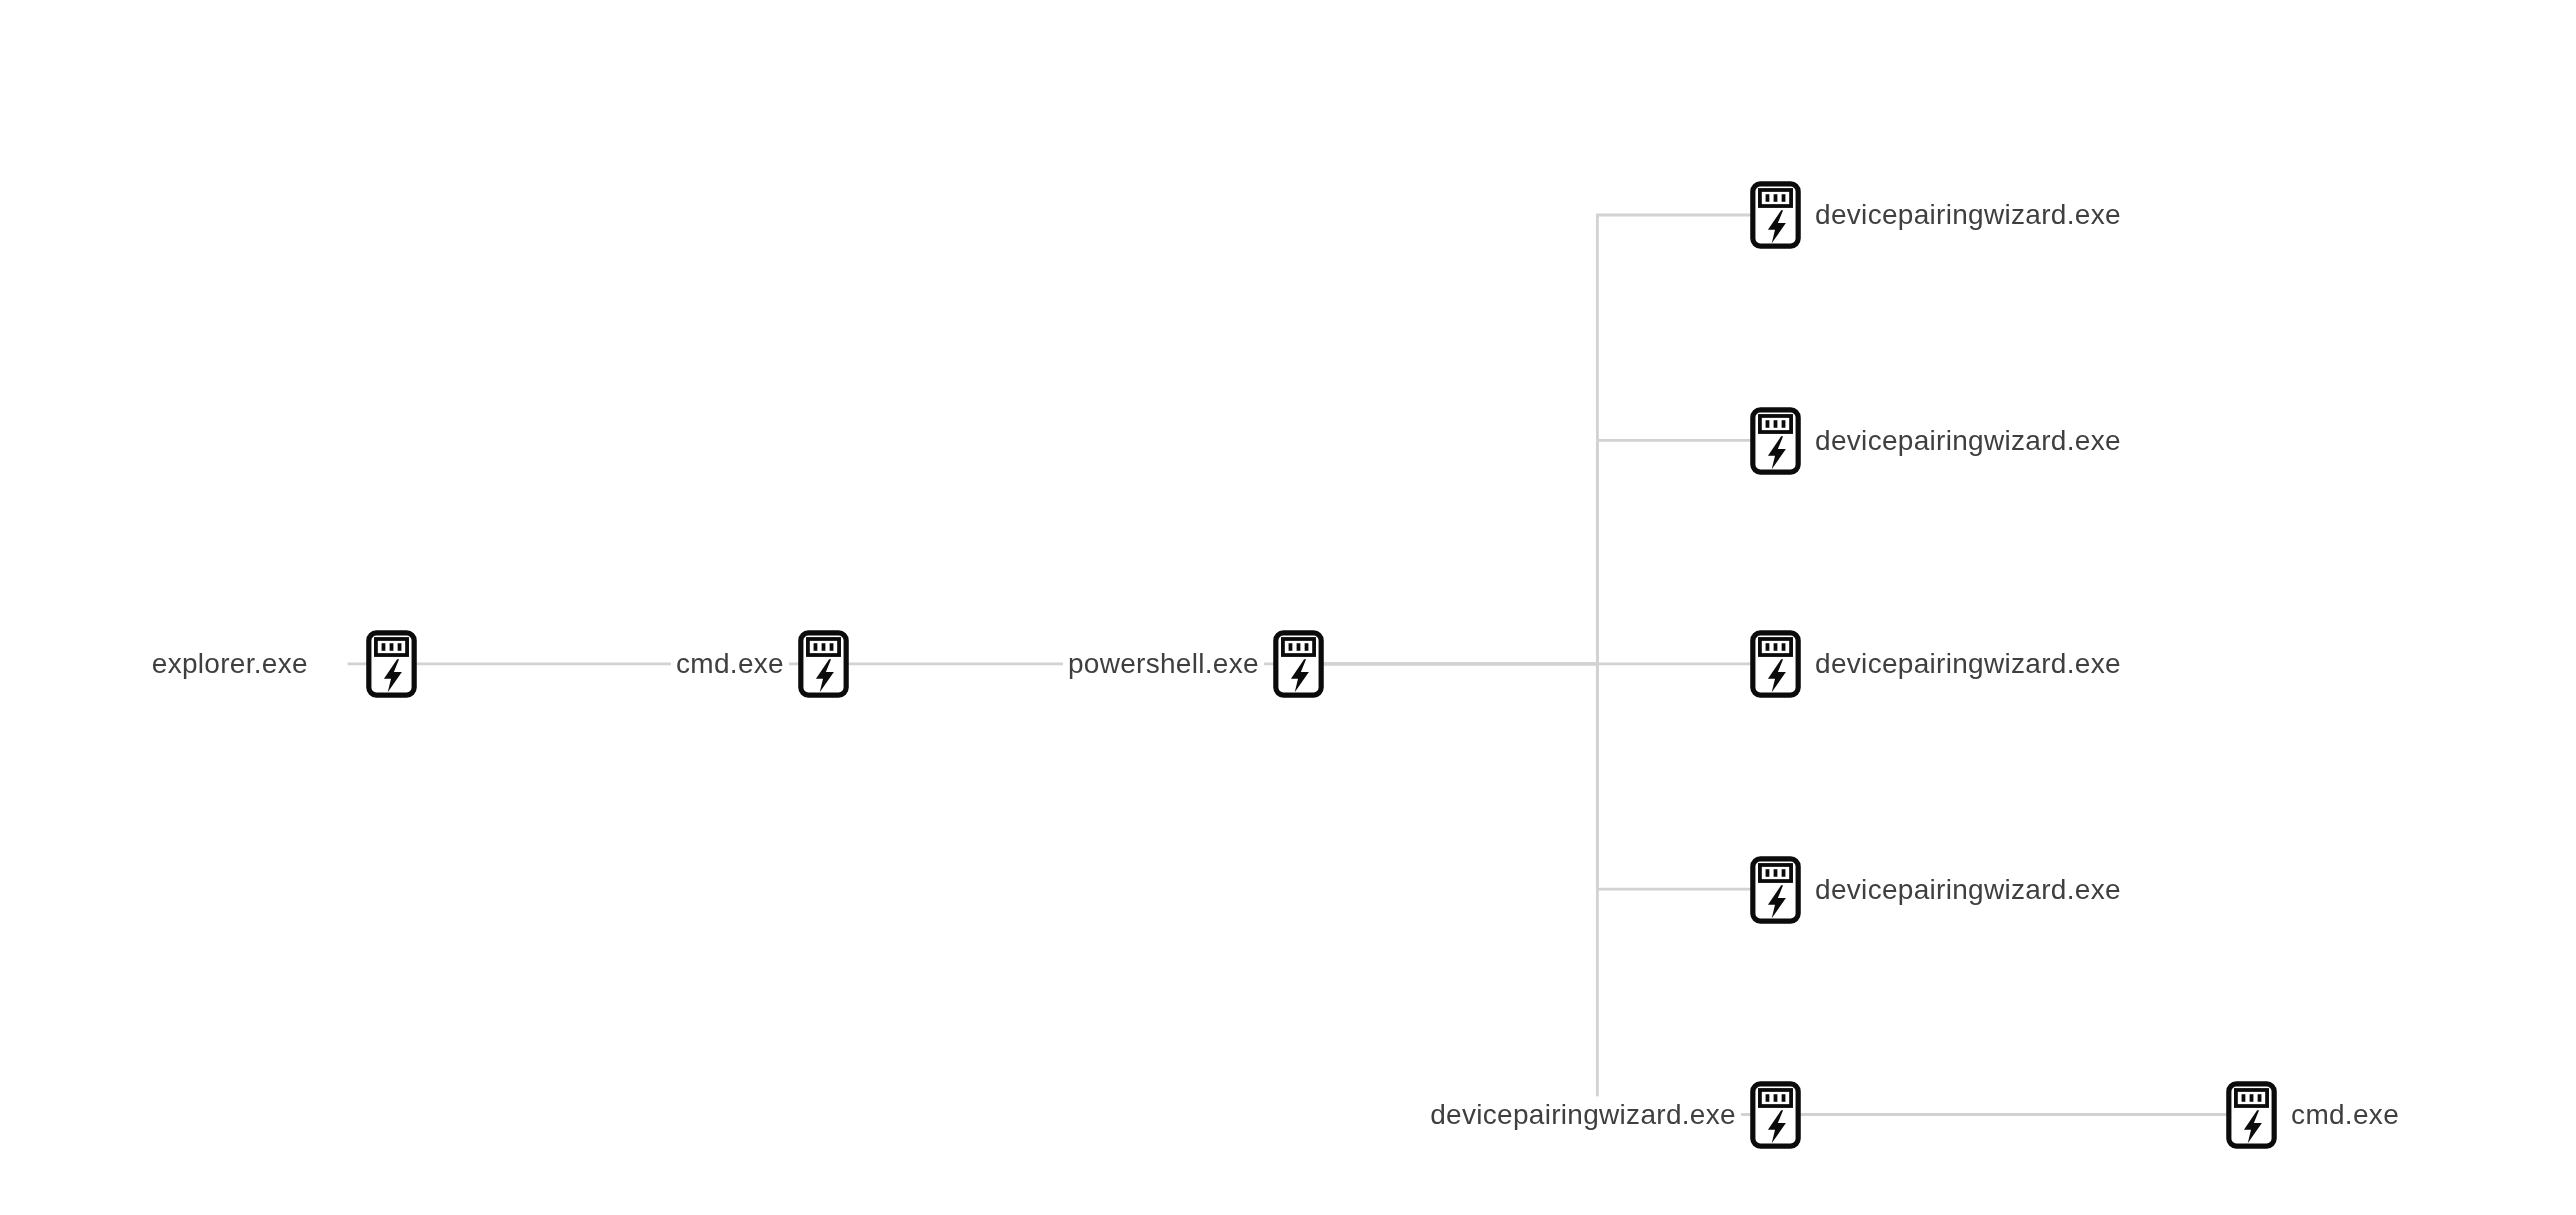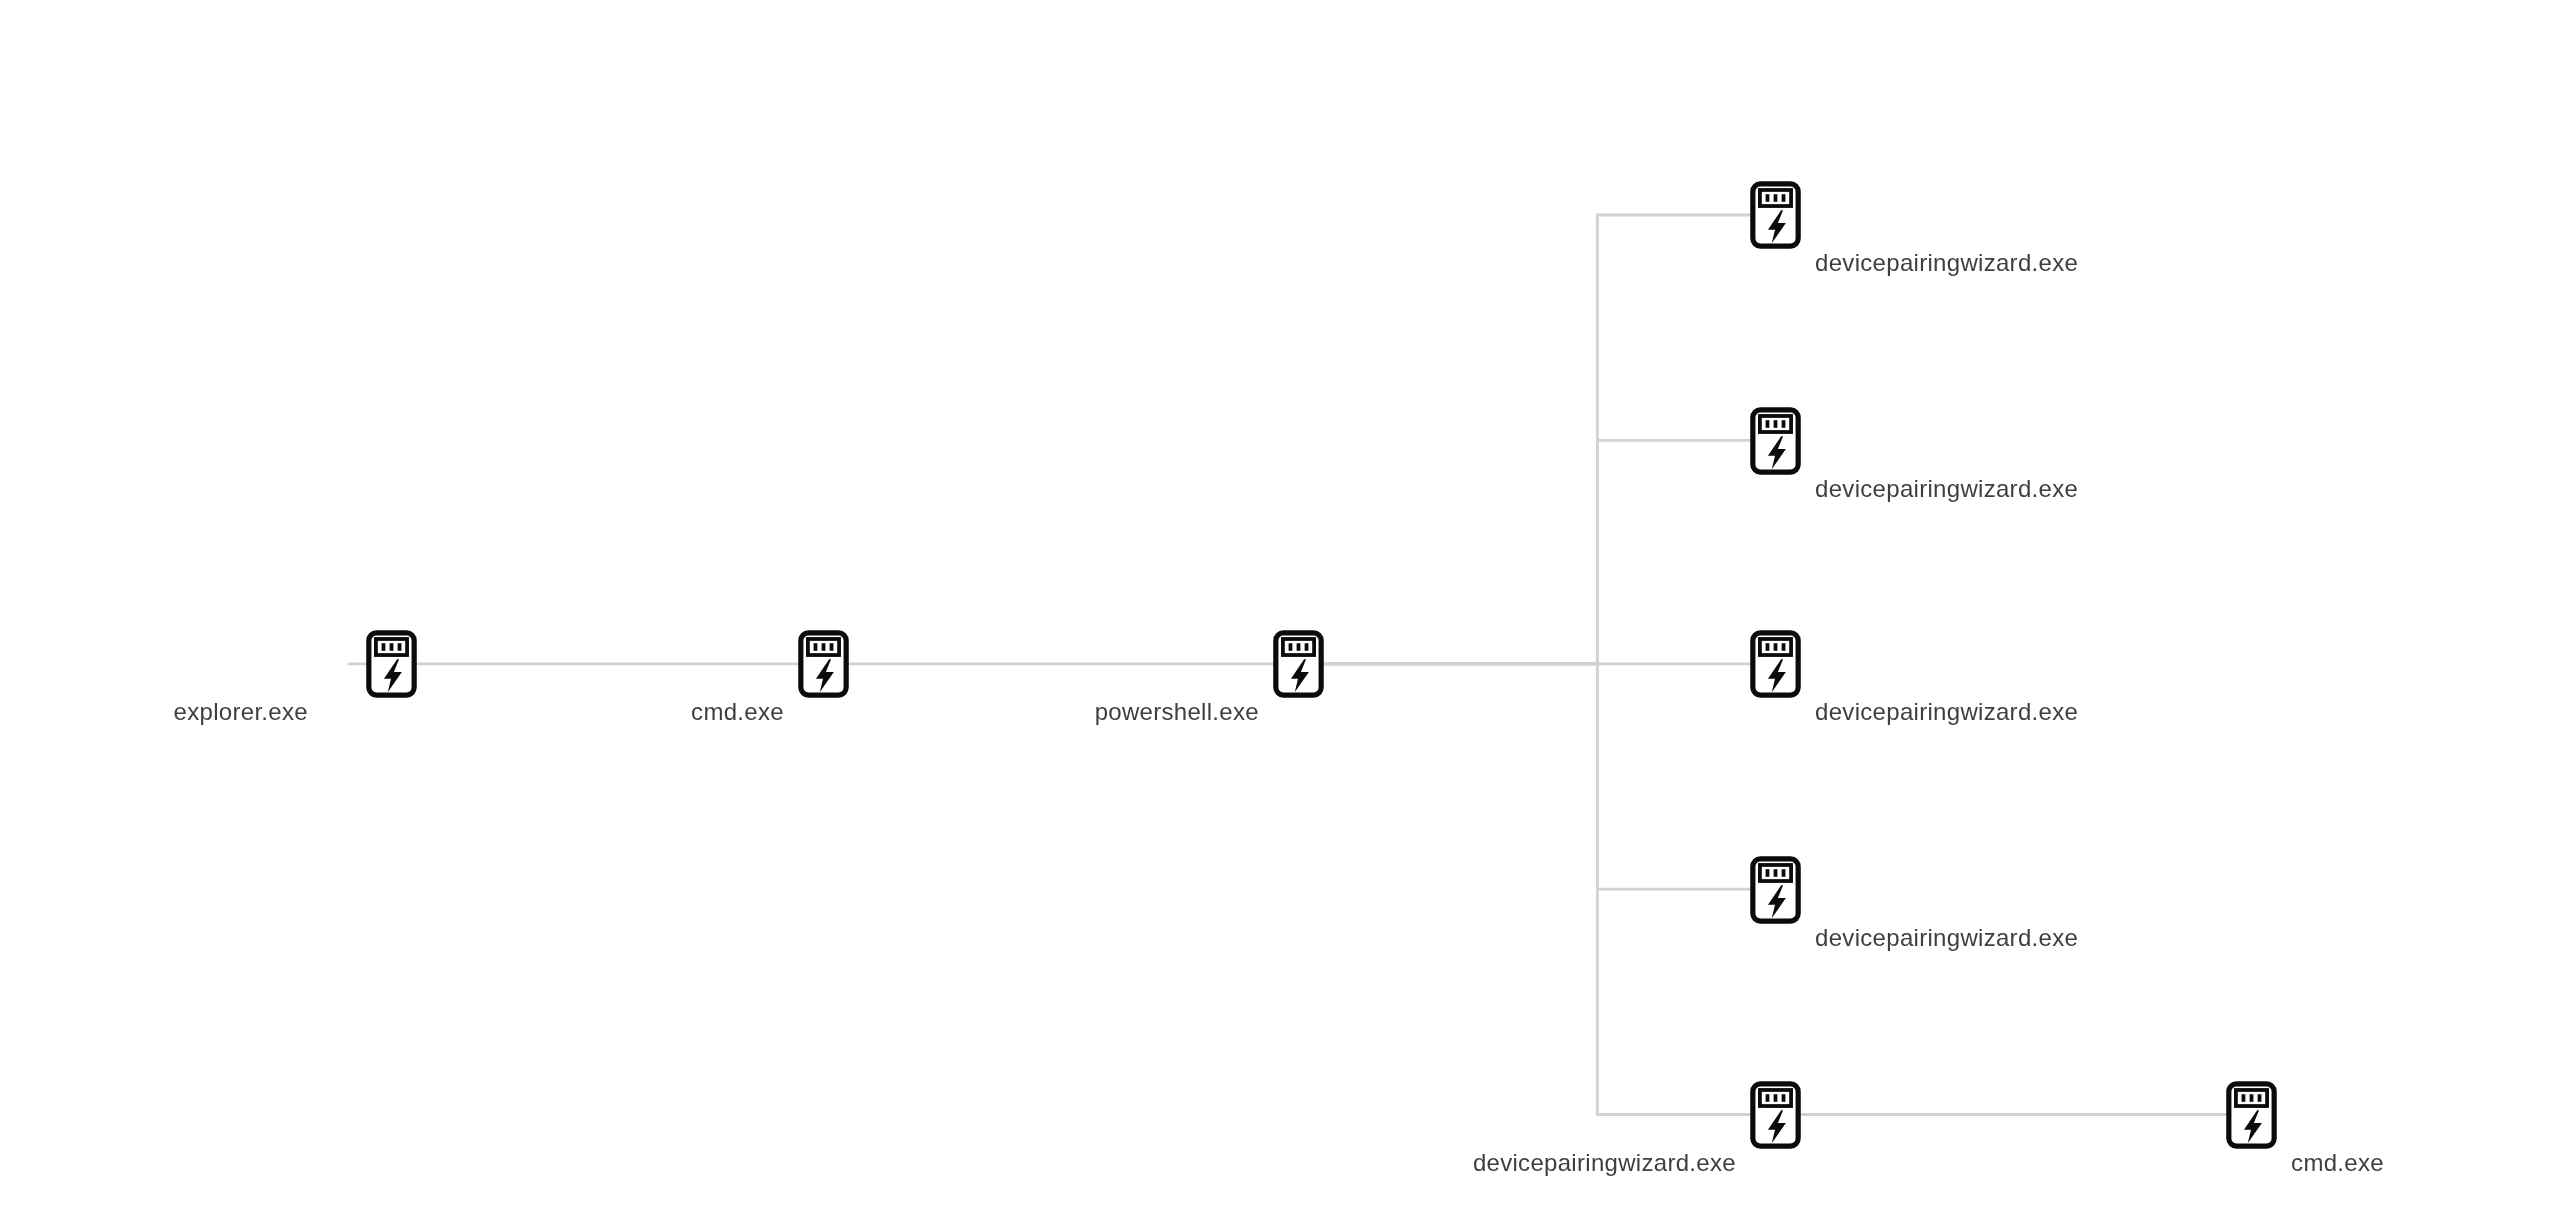--- a/index.html
+++ b/index.html
@@ -27,27 +27,26 @@
   .node svg.process-icon {
     display: block;
     width: 51px;
     height: 68px;
   }
   .node-label {
     position: absolute;
     top: 50%;
     transform: translateY(-50%);
     white-space: nowrap;
-    font-size: 24px;
+    font-size: 28px;
     letter-spacing: 0.3px;
     color: #3f3f3f;
     background: #ffffff;
     padding: 1.9px 4.7px;
     line-height: 1.2;
-    margin-top: 48px;
   }
   .node-label.side-left  { right: calc(100% + 9.4px); }
   .node-label.side-right { left:  calc(100% + 9.4px); }
 </style>
 </head>
 <body>
 
 <div id="canvas">
     <svg width="2576" height="1215" viewBox="0 0 2743 1294" id="edges">
       <polyline points="370,707 877,707" fill="none" stroke="#d2d2d2" stroke-width="3"></polyline>

